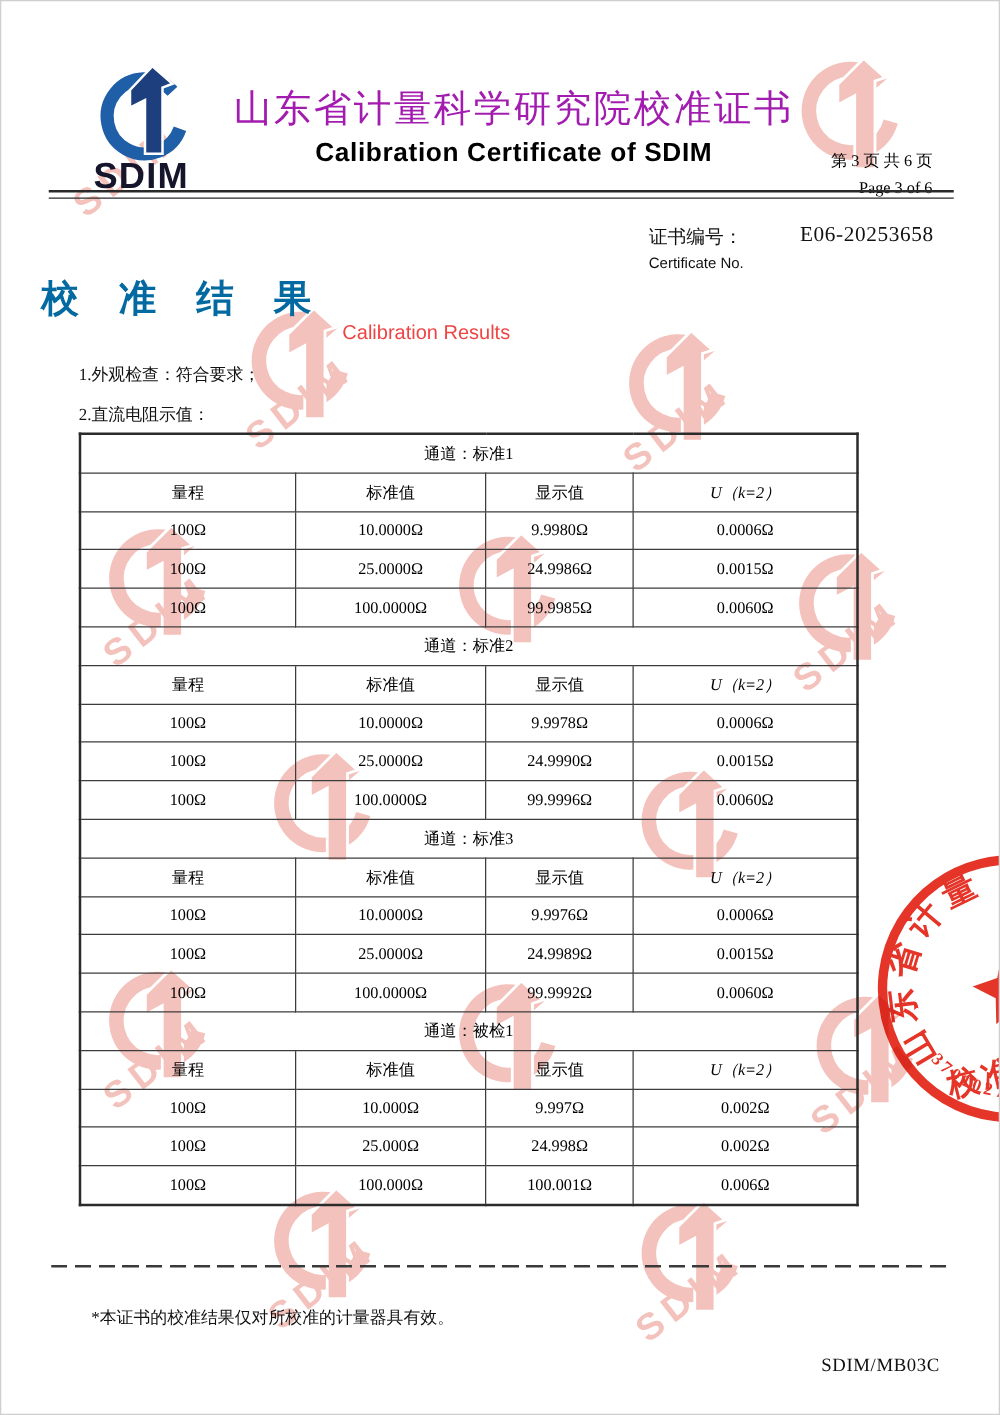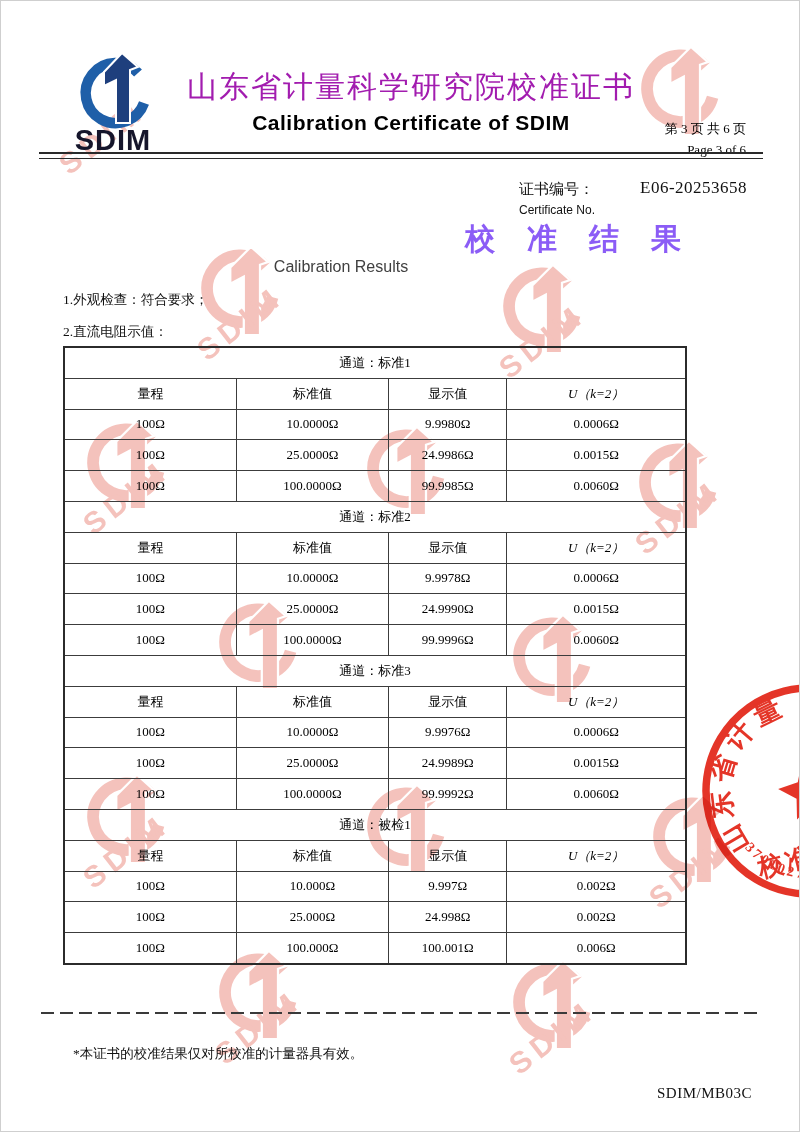--- a/index.html
+++ b/index.html
@@ -43,27 +43,27 @@
   }
   
   .cert-label-cn{position:absolute; left:518px; top:179px; font-size:15px;}
   .cert-value{position:absolute; left:614px; top:177px; font-size:17px; letter-spacing:.5px;margin-left:25px;}
   .cert-label-en{
     position:absolute; left:518px; top:202px; font-size:12px;
     font-family:"Liberation Sans","DejaVu Sans",sans-serif;
   }
   
   .results-title{
-    position:absolute; left:0; top:218px; width:712px; text-align:right;
+    position:absolute; left:0; top:218px; width:712px; text-align:left;
     font-family:"Liberation Sans","DejaVu Sans",sans-serif;
-    font-weight:bold; font-size:30px; letter-spacing:32px; text-indent:32px; color:#8b5cf6;
+    font-weight:bold; font-size:30px; letter-spacing:32px; text-indent:32px; color:#0369a1;
   }
   .results-subtitle{
     position:absolute; left:0; top:257px; width:680px; text-align:center;
-    font-family:"Liberation Sans","DejaVu Sans",sans-serif; font-size:16px; color:#404040;
+    font-family:"Liberation Sans","DejaVu Sans",sans-serif; font-size:16px; color:#ef4444;
   }
   .item-line1{position:absolute; left:62px; top:290px; font-size:13.5px;}
   .item-line2{position:absolute; left:62px; top:322px; font-size:13.5px;}
   
   .table-wrap{position:absolute; left:62px; top:345px; width:624px;}
   table.results{width:100%; border-collapse:collapse; border:2px solid #2b2b2b;}
   table.results td{
     border:1px solid #3c3c3c; height:29.8px; text-align:center; vertical-align:middle;
     font-size:13px; padding:0 2px; color:#000;
   }

